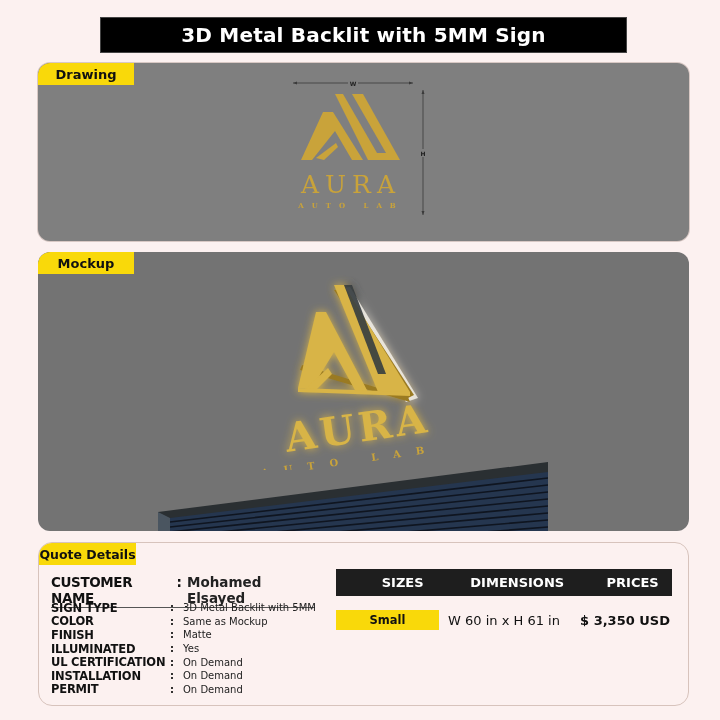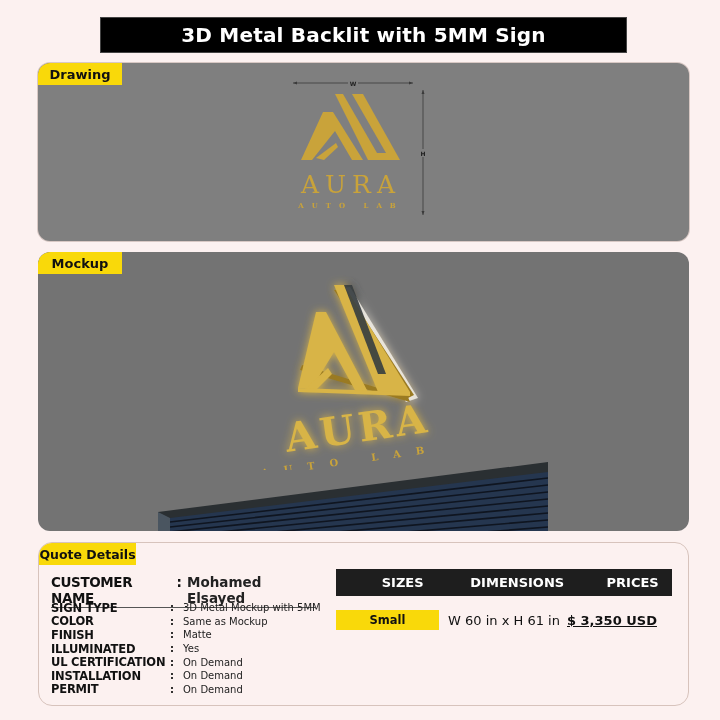--- a/index.html
+++ b/index.html
@@ -6,21 +6,21 @@
   html, body { width: 720px; height: 720px; overflow: hidden; }
   body { background: #fcf1f0; font-family: "DejaVu Sans", sans-serif; position: relative; color: #111; }
 
   .title-bar { position: absolute; left: 100px; top: 17px; width: 527px; height: 36px; background: #000; border: 1px solid #444; display: flex; align-items: center; justify-content: center; }
   .title-bar span { color: #fff; font-weight: bold; font-size: 20px; letter-spacing: 0.2px; }
 
   .panel { position: absolute; left: 38px; width: 651px; border-radius: 12px; overflow: hidden; }
   .panel.drawing { top: 63px; height: 178px; background: #7f7f7f; box-shadow: 0 0 0 1px #d8c8c4; }
   .panel.mockup { top: 252px; height: 279px; background: #737373; }
 
-  .tab { position: absolute; left: 0; top: 0; height: 22px; width: 84px; background: #f9d90a; border-top-left-radius: 12px; display: flex; align-items: center; justify-content: center; }
+  .tab { position: absolute; left: 0; top: 0; height: 22px; width: 96px; background: #f9d90a; border-top-left-radius: 12px; display: flex; align-items: center; justify-content: center; }
   .tab span { font-weight: bold; font-size: 13px; color: #111; }
 
   .drawing-art { position: absolute; left: 250px; top: 12px; width: 150px; height: 150px; }
   .mockup-art { position: absolute; left: 200px; top: 18px; width: 260px; height: 200px; }
 
   .garage { position: absolute; left: 120px; top: 210px; width: 390px; height: 80px; }
 
   .quote { position: absolute; left: 38px; top: 542px; width: 651px; height: 164px; border: 1px solid #d7c3bc; border-radius: 14px; background: #fcf1f0; overflow: hidden; }
   .quote .tab { width: 97px; height: 22px; border-top-left-radius: 12px; }
   .quote .tab span { font-size: 12.5px; }
@@ -40,21 +40,21 @@
   .thead { height: 27px; background: #1e1e1e; display: flex; align-items: center; }
   .thead span { color: #fff; font-weight: bold; font-size: 13px; text-align: center; margin-left: 28px; }
   .col1 { width: 103px; }
   .col2 { width: 128px; }
   .col3 { width: 105px; }
   .trow { display: flex; align-items: center; height: 24.5px; }
   .trow:first-of-type { margin-top: 12px; }
   .trows { margin-top: 7px; }
   .size-badge { width: 103px; height: 20px; background: #f9d90a; display: flex; align-items: center; justify-content: center; font-weight: bold; font-size: 11.5px; }
   .dim { width: 128px; padding-left: 9px; font-size: 13px; color: #111; }
-  .price { width: 105px; font-weight: bold; font-size: 13px; padding-right: 2px; text-decoration: underline; }
+  .price { width: 105px; text-align: right; font-weight: bold; font-size: 13px; padding-right: 2px; }
 </style>
 </head>
 <body>
 
 <div class="title-bar">
   <span>3D Metal Backlit with 5MM Sign</span>
 </div>
 
 <div class="panel drawing">
   <div class="tab">
@@ -145,21 +145,21 @@
   <div class="cust">
     <span class="k">CUSTOMER NAME</span>
     <span class="sep">:</span>
     <span class="v">Mohamed Elsayed</span>
   </div>
 
   <div class="specs">
     <div class="spec-row">
       <span class="k">SIGN TYPE</span>
       <span class="sep">:</span>
-      <span class="v">3D Metal Mockup with 5MM</span>
+      <span class="v">3D Metal Backlit with 5MM</span>
     </div>
     <div class="spec-row">
       <span class="k">COLOR</span>
       <span class="sep">:</span>
       <span class="v">Same as Mockup</span>
     </div>
     <div class="spec-row">
       <span class="k">FINISH</span>
       <span class="sep">:</span>
       <span class="v">Matte</span>

